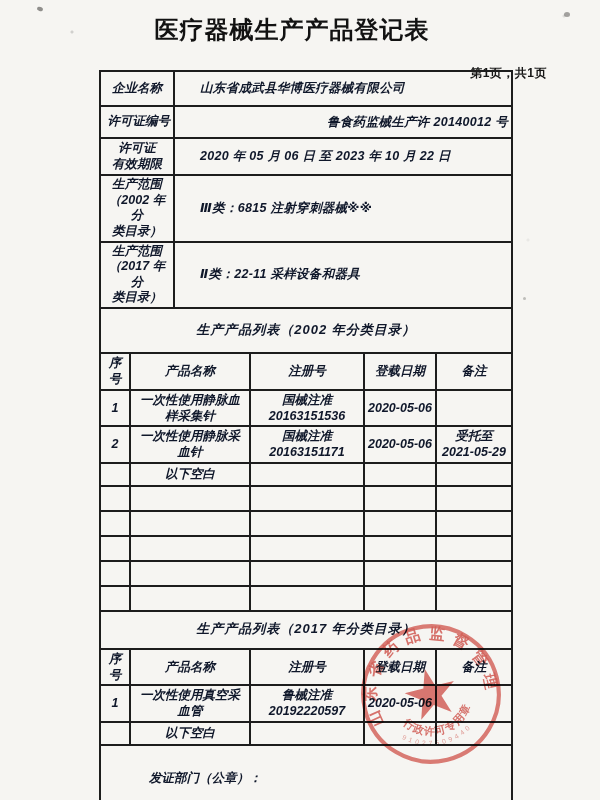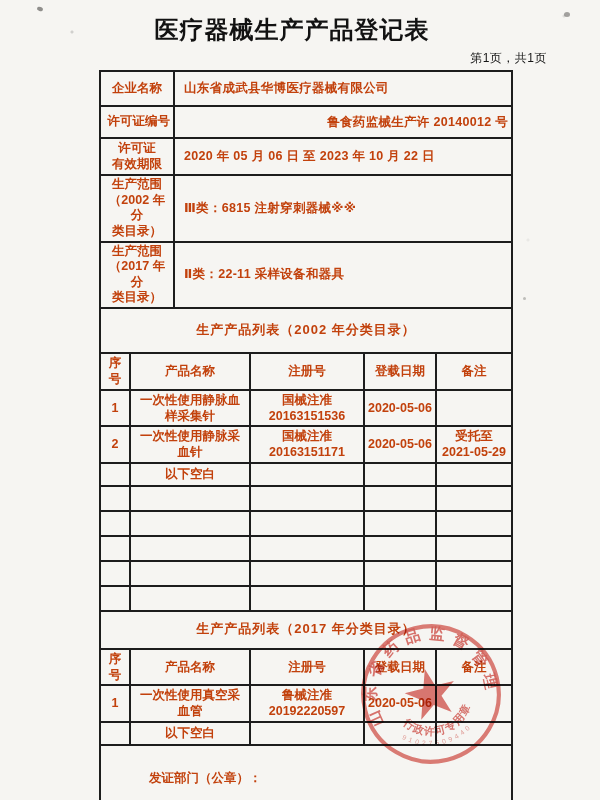--- a/index.html
+++ b/index.html
@@ -20,34 +20,34 @@
   .speck.s1{left:37px;top:7px;width:6px;height:4px;transform:rotate(20deg);}
   .speck.s2{left:564px;top:12px;width:6px;height:5px;opacity:.45;}
   .speck.s3{left:523px;top:297px;width:3px;height:3px;opacity:.3;}
 
   .doc-title{
     position:absolute;left:0;top:14px;width:584px;text-align:center;
     font-size:24px;font-weight:bold;letter-spacing:1px;color:#121212;
     font-family:"Liberation Serif","DejaVu Serif",serif;
   }
   .page-marker{
-    position:absolute;top:50px;right:53px;font-size:12px;font-weight:normal;
+    position:absolute;top:65px;right:53px;font-size:12px;font-weight:bold;
     letter-spacing:.5px;
   }
 
   .sheet{position:absolute;left:99px;top:70px;width:414px;}
   table{border-collapse:collapse;width:414px;table-layout:fixed;
-        font-size:12.5px;font-weight:bold;color:#c2410c;}
+        font-size:12.5px;font-weight:bold;color:#0f172a;font-style:italic;}
   table + table{margin-top:-2px;}
   td,th{border:2px solid #1d1d1d;padding:1px 3px;vertical-align:middle;}
   .pre{white-space:pre-line;}
 
   
   .info td.lbl{width:66px;text-align:center;font-size:12.5px;line-height:1.25;}
-  .info td.val{padding-left:9px;text-align:left;letter-spacing:.3px;}
+  .info td.val{padding-left:25px;text-align:left;letter-spacing:.3px;}
   .info tr.r1 td{height:31px;}
   .info tr.r2 td{height:28px;text-align:right;}
   .info tr.r3 td{height:33px;}
   .info tr.r4 td{height:36px;}
   .info tr.r5 td{height:39px;}
 
   
   .prod td{text-align:center;line-height:1.3;font-size:12.5px;}
   .prod .sec-title td{height:41px;font-size:13px;letter-spacing:1px;}
   .prod .hdr td{height:24px;}

